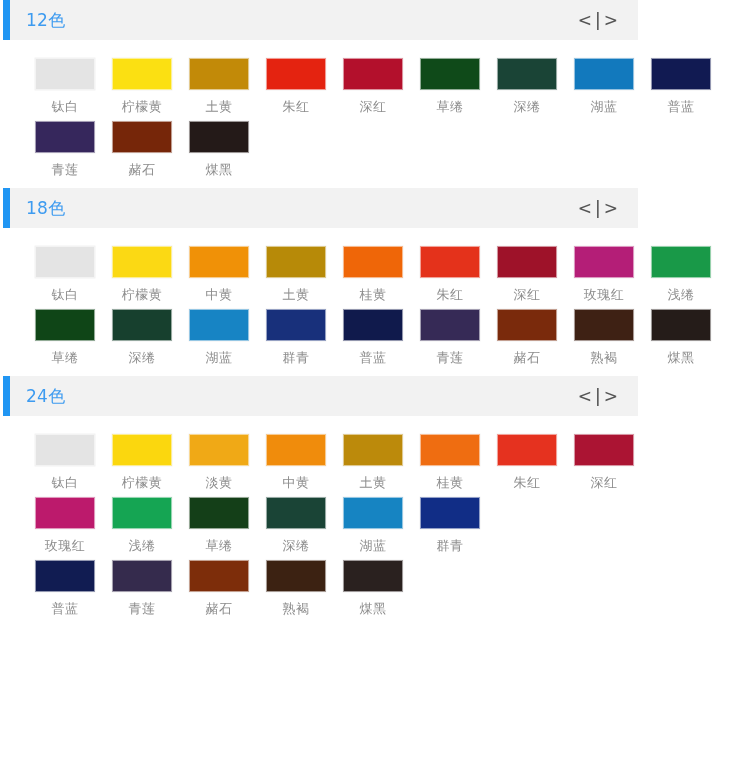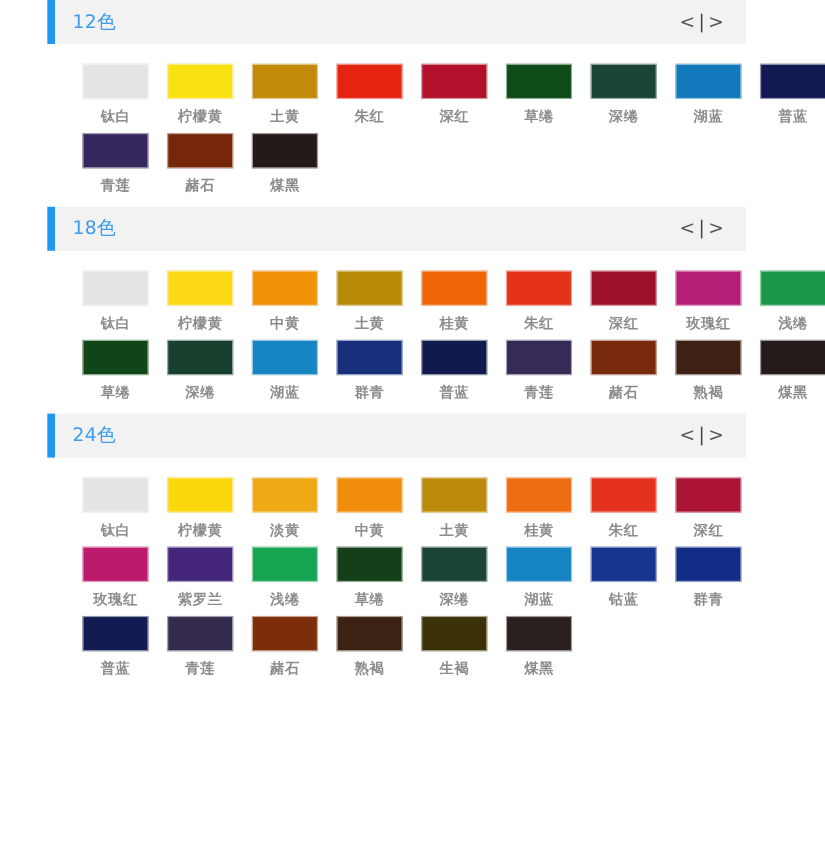--- a/index.html
+++ b/index.html
@@ -19,21 +19,20 @@
     width: 750px;
     height: 777px;
     position: relative;
     background: #fff;
   }
 
   
   .section {
     position: relative;
     width: 638px;
-    margin-left: 40px;
   }
   .section-header {
     position: relative;
     height: 40px;
     margin: 0 0 0 3px;
     display: flex;
     align-items: center;
   }
   .accent-bar {
     width: 7px;
@@ -72,21 +71,20 @@
     padding: 0 2px;
     font-family: "DejaVu Sans", "Liberation Sans", sans-serif;
   }
   .pager .pg-prev { letter-spacing: 0px; }
   .pager .pg-sep { color: #444; padding: 0 1px; }
   .pager .pg-next { letter-spacing: 0px; }
 
   
   .swatch-area {
     padding: 18px 0 4px 0;
-    font-weight: bold;
   }
   .swatch-row {
     display: flex;
     padding-left: 35px;
     margin-bottom: 6px;
   }
   .swatch-cell {
     width: 77px;
     flex: 0 0 77px;
     display: flex;
@@ -321,68 +319,56 @@
               <div class="swatch-chip" style="background: rgb(171, 20, 51);"></div>
               <div class="swatch-label">深红</div>
             </div>
           </div>
           <div class="swatch-row">
             <div class="swatch-cell">
               <div class="swatch-chip" style="background: rgb(188, 26, 108);"></div>
               <div class="swatch-label">玫瑰红</div>
             </div>
             <div class="swatch-cell">
-              <div class="swatch-chip" style="background: rgb(67, 37, 124);"></div>
-              <div class="swatch-label">紫罗兰</div>
-            </div>
-            <div class="swatch-cell">
               <div class="swatch-chip" style="background: rgb(21, 165, 83);"></div>
               <div class="swatch-label">浅绻</div>
             </div>
             <div class="swatch-cell">
               <div class="swatch-chip" style="background: rgb(20, 63, 24);"></div>
               <div class="swatch-label">草绻</div>
             </div>
             <div class="swatch-cell">
               <div class="swatch-chip" style="background: rgb(26, 68, 54);"></div>
               <div class="swatch-label">深绻</div>
             </div>
             <div class="swatch-cell">
               <div class="swatch-chip" style="background: rgb(22, 132, 194);"></div>
               <div class="swatch-label">湖蓝</div>
             </div>
             <div class="swatch-cell">
-              <div class="swatch-chip" style="background: rgb(23, 52, 143);"></div>
-              <div class="swatch-label">钴蓝</div>
-            </div>
-            <div class="swatch-cell">
               <div class="swatch-chip" style="background: rgb(17, 45, 134);"></div>
               <div class="swatch-label">群青</div>
             </div>
           </div>
           <div class="swatch-row">
             <div class="swatch-cell">
               <div class="swatch-chip" style="background: rgb(17, 28, 82);"></div>
               <div class="swatch-label">普蓝</div>
             </div>
             <div class="swatch-cell">
               <div class="swatch-chip" style="background: rgb(53, 43, 77);"></div>
               <div class="swatch-label">青莲</div>
             </div>
             <div class="swatch-cell">
               <div class="swatch-chip" style="background: rgb(125, 45, 10);"></div>
               <div class="swatch-label">赭石</div>
             </div>
             <div class="swatch-cell">
               <div class="swatch-chip" style="background: rgb(60, 34, 18);"></div>
               <div class="swatch-label">熟褐</div>
-            </div>
-            <div class="swatch-cell">
-              <div class="swatch-chip" style="background: rgb(59, 50, 8);"></div>
-              <div class="swatch-label">生褐</div>
             </div>
             <div class="swatch-cell">
               <div class="swatch-chip" style="background: rgb(42, 33, 31);"></div>
               <div class="swatch-label">煤黑</div>
             </div>
           </div>
         </div>
       </div>
     </div>
 </div>

